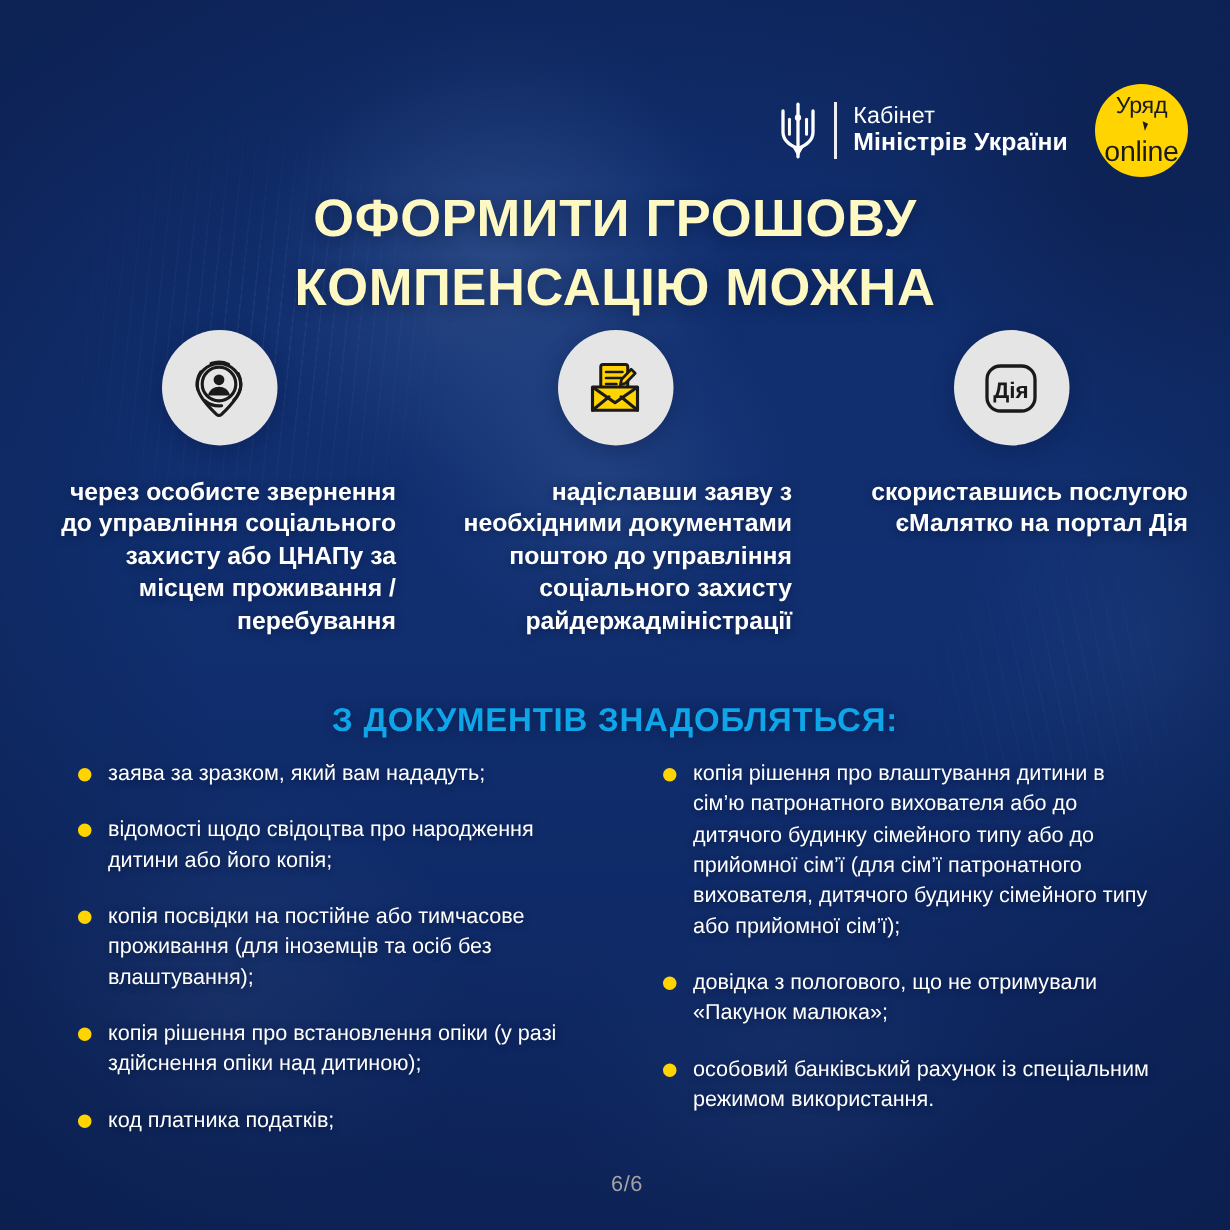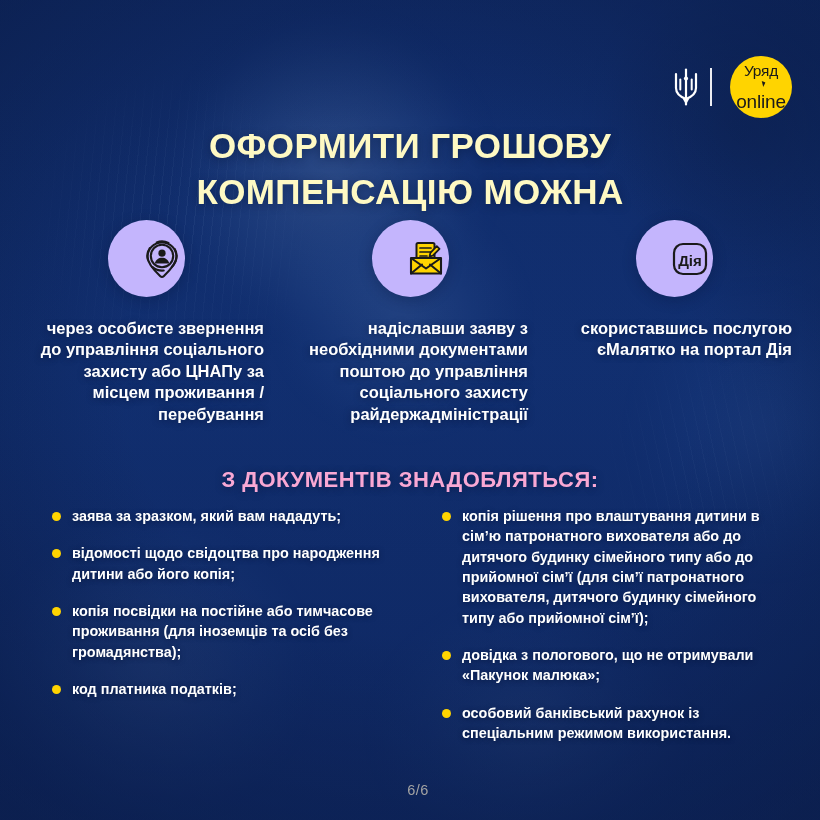--- a/index.html
+++ b/index.html
@@ -159,42 +159,42 @@
     top: 220px;
     left: 28px; right: 28px;
     display: flex;
     justify-content: space-between;
     align-items: flex-start;
   }
   .method { width: 236px; display: flex; flex-direction: column; align-items: center; }
   .method-icon {
     width: 77px; height: 77px;
     border-radius: 50%;
-    background: #c4b5fd;
-    display: flex; align-items: center; justify-content: flex-end;
+    background: #e5e5e5;
+    display: flex; align-items: center; justify-content: center;
     box-shadow: 0 3px 14px rgba(5,18,50,0.30);
   }
   .method-icon svg { display: block; }
   .method-text {
     margin-top: 21px;
     color: #ffffff;
     font-size: 16.5px;
     font-weight: 700;
     line-height: 1.30;
     text-align: right;
     text-shadow: 0 1px 6px rgba(5,18,50,0.5);
   }
 
   
   .docs-heading {
     position: absolute;
     top: 467px;
     left: 0; right: 0;
     text-align: center;
-    color: #f9a8d4;
+    color: #0ea5e9;
     font-size: 22px;
     font-weight: 700;
     letter-spacing: .5px;
     text-shadow: 0 1px 7px rgba(5,18,50,0.5);
   }
 
   
   .docs {
     position: absolute;
     top: 506px;
@@ -214,21 +214,21 @@
     flex: 0 0 auto;
     width: 9px; height: 9px;
     border-radius: 50%;
     background: #ffd400;
     margin-top: 6px;
     margin-right: 11px;
   }
   .doc-text {
     color: #ffffff;
     font-size: 14.4px;
-    font-weight: 700;
+    font-weight: 400;
     line-height: 1.41;
     text-shadow: 0 1px 5px rgba(5,18,50,0.55);
   }
 
   
   .page-number {
     position: absolute;
     left: 0; right: 0;
     top: 782px;
     text-align: center;
@@ -267,20 +267,24 @@
             <path d="M13 1.5 L13 36.5" stroke="#ffffff" stroke-width="2.2" stroke-linecap="round"></path>
             <path d="M3 6 L3 20 C3 25 6.5 28.5 13 31" stroke="#ffffff" stroke-width="2.2" stroke-linecap="round" fill="none"></path>
             <path d="M23 6 L23 20 C23 25 19.5 28.5 13 31" stroke="#ffffff" stroke-width="2.2" stroke-linecap="round" fill="none"></path>
             <path d="M7.3 11.5 L7.3 21.5" stroke="#ffffff" stroke-width="2" stroke-linecap="round"></path>
             <path d="M18.7 11.5 L18.7 21.5" stroke="#ffffff" stroke-width="2" stroke-linecap="round"></path>
             <path d="M9.6 30.5 L16.4 30.5 L13 36.5 Z" fill="#ffffff"></path>
             <circle cx="13" cy="10.5" r="2.1" fill="#ffffff"></circle>
           </svg>
         </span>
         <span class="cmu-divider"></span>
+        <span class="cmu-text">
+          <div class="cmu-line1">Кабінет</div>
+          <div class="cmu-line2">Міністрів України</div>
+        </span>
       </div>
 
       <div class="uryad-badge">
         <span class="uryad-top">Уряд</span>
         <span class="uryad-cursor"></span>
         <span class="uryad-bottom">online</span>
       </div>
 
     </div>
 
@@ -340,21 +344,25 @@
         <div class="doc-item">
           <span class="doc-bullet"></span>
           <span class="doc-text">заява за зразком, який вам нададуть;</span>
         </div>
         <div class="doc-item">
           <span class="doc-bullet"></span>
           <span class="doc-text">відомості щодо свідоцтва про народження дитини або його копія;</span>
         </div>
         <div class="doc-item">
           <span class="doc-bullet"></span>
-          <span class="doc-text">копія посвідки на постійне або тимчасове проживання (для іноземців та осіб без громадянства);</span>
+          <span class="doc-text">копія посвідки на постійне або тимчасове проживання (для іноземців та осіб без влаштування);</span>
+        </div>
+        <div class="doc-item">
+          <span class="doc-bullet"></span>
+          <span class="doc-text">копія рішення про встановлення опіки (у разі здійснення опіки над дитиною);</span>
         </div>
         <div class="doc-item">
           <span class="doc-bullet"></span>
           <span class="doc-text">код платника податків;</span>
         </div>
       </div>
 
       <div class="docs-col right">
         <div class="doc-item">
           <span class="doc-bullet"></span>

